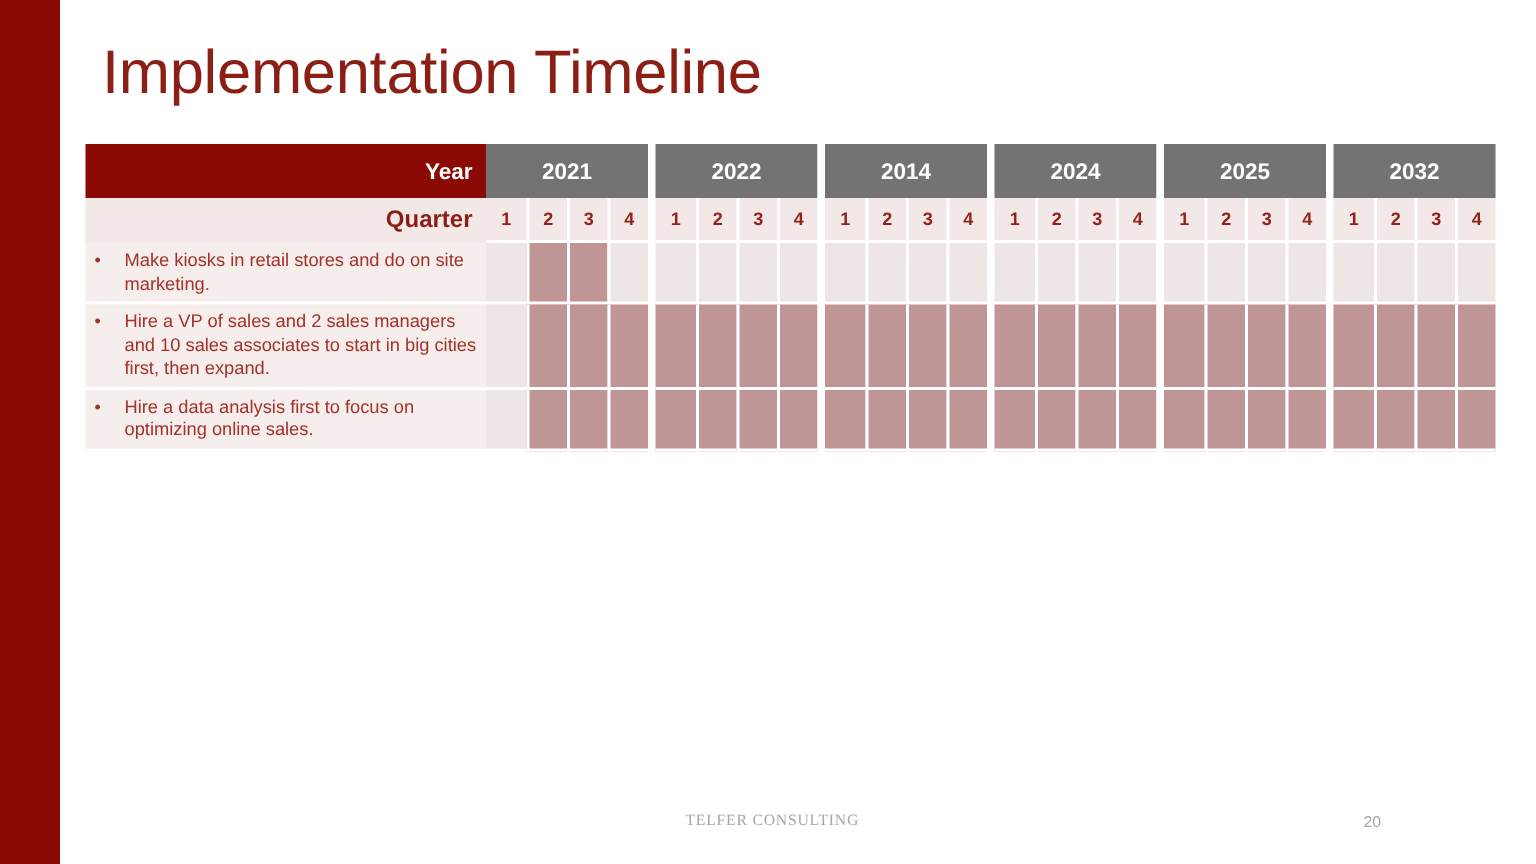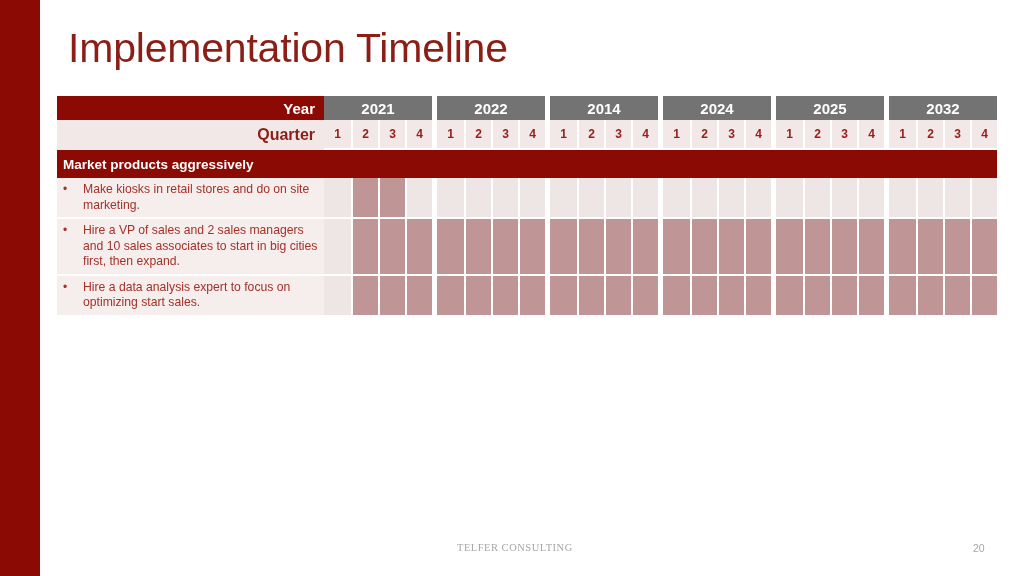--- a/index.html
+++ b/index.html
@@ -46,21 +46,21 @@
     border-collapse: separate;
     border-spacing: 0;
     table-layout: fixed;
   }
   #timeline-table td {
     padding: 0;
     vertical-align: middle;
   }
 
   
-  .yr-row { height: 24px; }
+  .yr-row { height: 36px; }
   .yr-label {
     background: #8b0a04;
     color: #ffffff;
     font-size: 15px;
     font-weight: bold;
     text-align: right;
     padding-right: 9px !important;
     box-sizing: border-box;
   }
   .yr-cell {
@@ -144,21 +144,21 @@
     position: absolute;
     left: 457px;
     top: 542px;
     font-size: 10.5px;
     letter-spacing: 0.5px;
     color: #a6a6a6;
     font-family: Liberation Serif, serif;
   }
   #footer-page {
     position: absolute;
-    left: 973px;
+    left: 909px;
     top: 542px;
     font-size: 10.5px;
     color: #a6a6a6;
   }
 </style>
 </head>
 <body>
 
 <div id="side-bar"></div>
 
@@ -236,23 +236,20 @@
         <td class="qt-gap"></td>
         <td class="qt-cell first">1</td>
         <td class="qt-cell">2</td>
         <td class="qt-cell">3</td>
         <td class="qt-cell">4</td>
         <td class="qt-gap"></td>
         <td class="qt-cell first">1</td>
         <td class="qt-cell">2</td>
         <td class="qt-cell">3</td>
         <td class="qt-cell">4</td>
-      </tr>
-      <tr class="band-row">
-        <td class="band-cell" colspan="30">Market products aggressively</td>
       </tr>
       <tr class="task-row">
         <td class="task-label">
           <div class="bullet-row">
             <span class="bullet">•</span>
             <span class="txt">Make kiosks in retail stores and do on site marketing.</span>
           </div>
         </td>
         <td class="cell off first"></td>
         <td class="cell on"></td>
@@ -318,21 +315,21 @@
         <td class="gap-cell"></td>
         <td class="cell on first"></td>
         <td class="cell on"></td>
         <td class="cell on"></td>
         <td class="cell on"></td>
       </tr>
       <tr class="task-row">
         <td class="task-label">
           <div class="bullet-row">
             <span class="bullet">•</span>
-            <span class="txt">Hire a data analysis expert to focus on optimizing start sales.</span>
+            <span class="txt">Hire a data analysis first to focus on optimizing online sales.</span>
           </div>
         </td>
         <td class="cell off first"></td>
         <td class="cell on"></td>
         <td class="cell on"></td>
         <td class="cell on"></td>
         <td class="gap-cell"></td>
         <td class="cell on first"></td>
         <td class="cell on"></td>
         <td class="cell on"></td>

